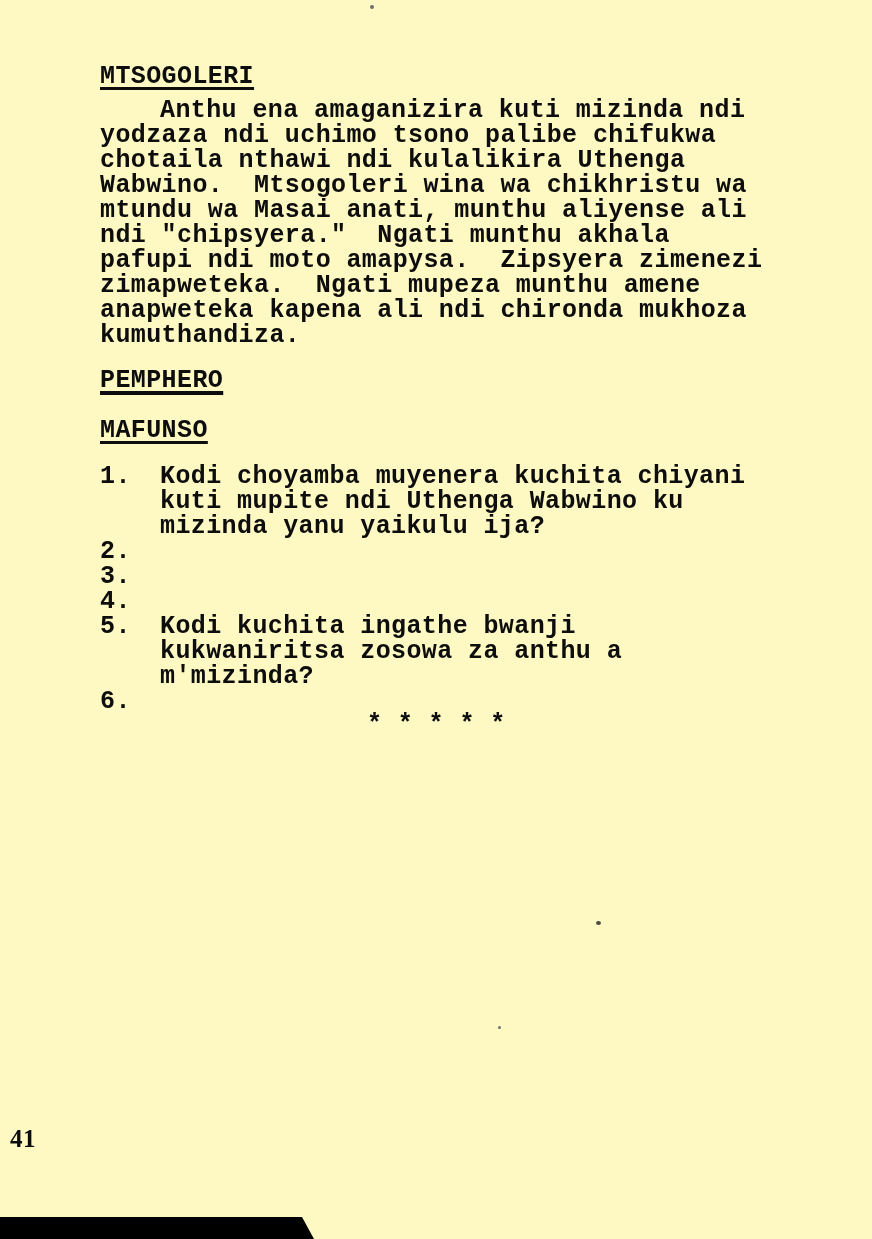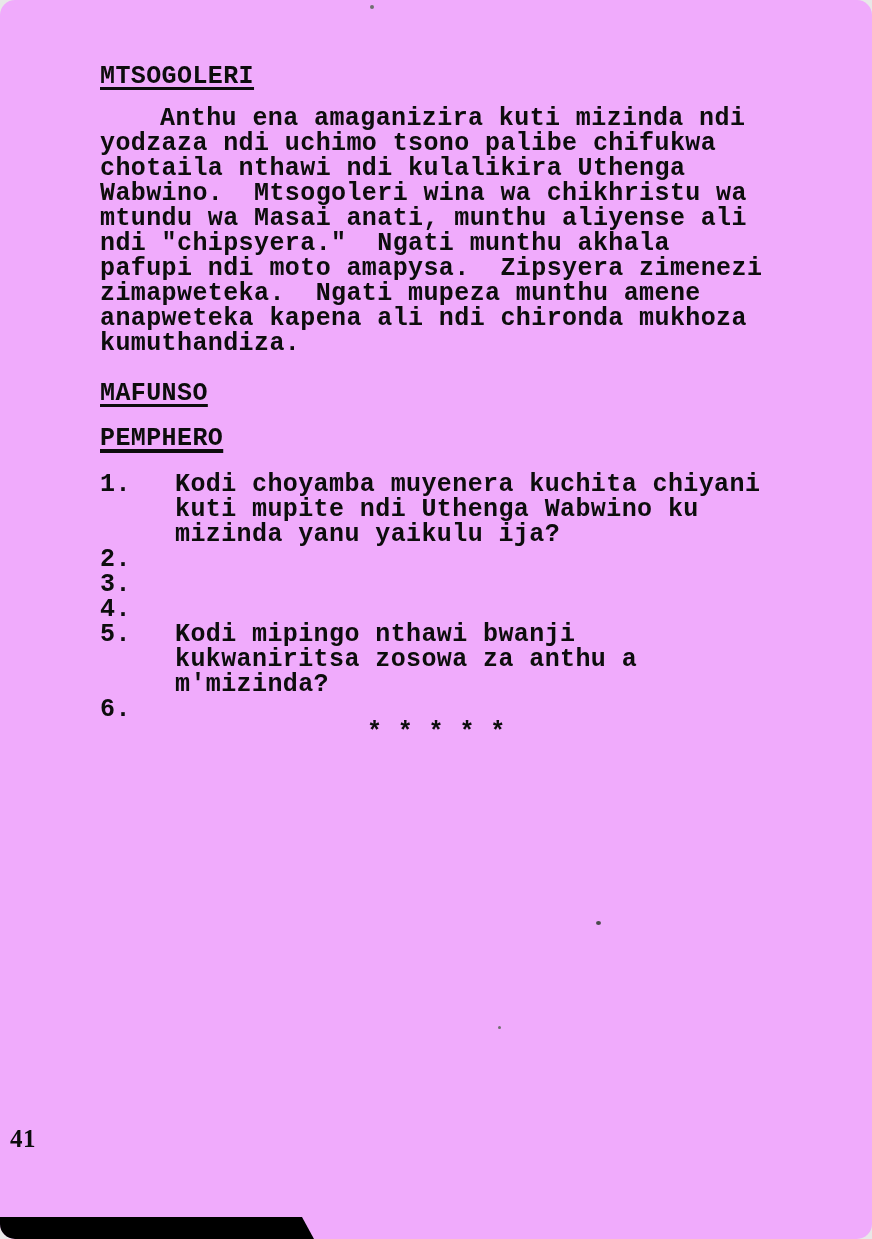--- a/index.html
+++ b/index.html
@@ -4,29 +4,28 @@
 <style>
   html, body {
     margin: 0;
     padding: 0;
     background: #e8e8e8;
   }
   .page {
     position: relative;
     width: 872px;
     height: 1239px;
-    background: #f0abfc;
+    background: #fef9c3;
     overflow: hidden;
     font-family: "Liberation Mono", "DejaVu Sans Mono", monospace;
     font-weight: 700;
     font-size: 25px;
     line-height: 25px;
     letter-spacing: 0.4px;
     color: #0d0d0d;
-    border-radius: 15px;
   }
   .doc {
     position: absolute;
     left: 100px;
     top: 64px;
     width: 700px;
   }
   .heading {
     text-decoration: underline;
     text-decoration-thickness: 2.5px;
@@ -35,38 +34,37 @@
   }
   .h-pemphero {
     margin-top: 20px;
     text-decoration-thickness: 4px;
   }
   .h-mafunso {
     margin-top: 25px;
   }
   .para {
     white-space: pre;
-    margin-top: 17px;
+    margin-top: 9px;
     text-indent: 60px;
   }
   .qlist {
     margin-top: 21px;
   }
   .q {
     display: flex;
     align-items: flex-start;
   }
   .qnum {
     flex: none;
     width: 60px;
     white-space: pre;
   }
   .qbody {
     white-space: pre;
-    margin-left: 15px;
   }
   .stars {
     margin-top: -2px;
     margin-left: 267px;
     white-space: pre;
   }
   .pagenum {
     position: absolute;
     top: 1126px;
     left: 0;
@@ -110,43 +108,43 @@
 yodzaza ndi uchimo tsono palibe chifukwa
 chotaila nthawi ndi kulalikira Uthenga
 Wabwino.  Mtsogoleri wina wa chikhristu wa
 mtundu wa Masai anati, munthu aliyense ali
 ndi "chipsyera."  Ngati munthu akhala
 pafupi ndi moto amapysa.  Zipsyera zimenezi
 zimapweteka.  Ngati mupeza munthu amene
 anapweteka kapena ali ndi chironda mukhoza
 kumuthandiza.</div>
 
+    <div class="heading h-pemphero">PEMPHERO</div>
+
     <div class="heading h-mafunso">MAFUNSO</div>
-
-    <div class="heading h-pemphero">PEMPHERO</div>
 
     <div class="qlist">
       <div class="q">
         <span class="qnum">1.</span>
         <div class="qbody">Kodi choyamba muyenera kuchita chiyani
 kuti mupite ndi Uthenga Wabwino ku
 mizinda yanu yaikulu ija?</div>
       </div>
       <div class="q">
         <span class="qnum">2.</span>
       </div>
       <div class="q">
         <span class="qnum">3.</span>
       </div>
       <div class="q">
         <span class="qnum">4.</span>
       </div>
       <div class="q">
         <span class="qnum">5.</span>
-        <div class="qbody">Kodi mipingo nthawi bwanji
+        <div class="qbody">Kodi kuchita ingathe bwanji
 kukwaniritsa zosowa za anthu a
 m'mizinda?</div>
       </div>
       <div class="q">
         <span class="qnum">6.</span>
       </div>
     </div>
 
     <div class="stars">* * * * *</div>
   </div>

